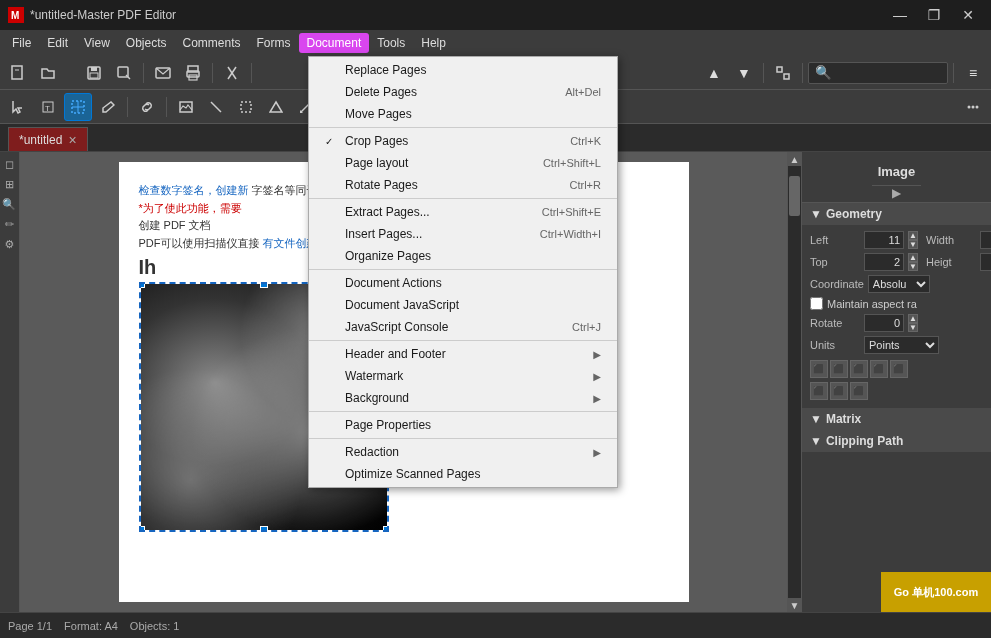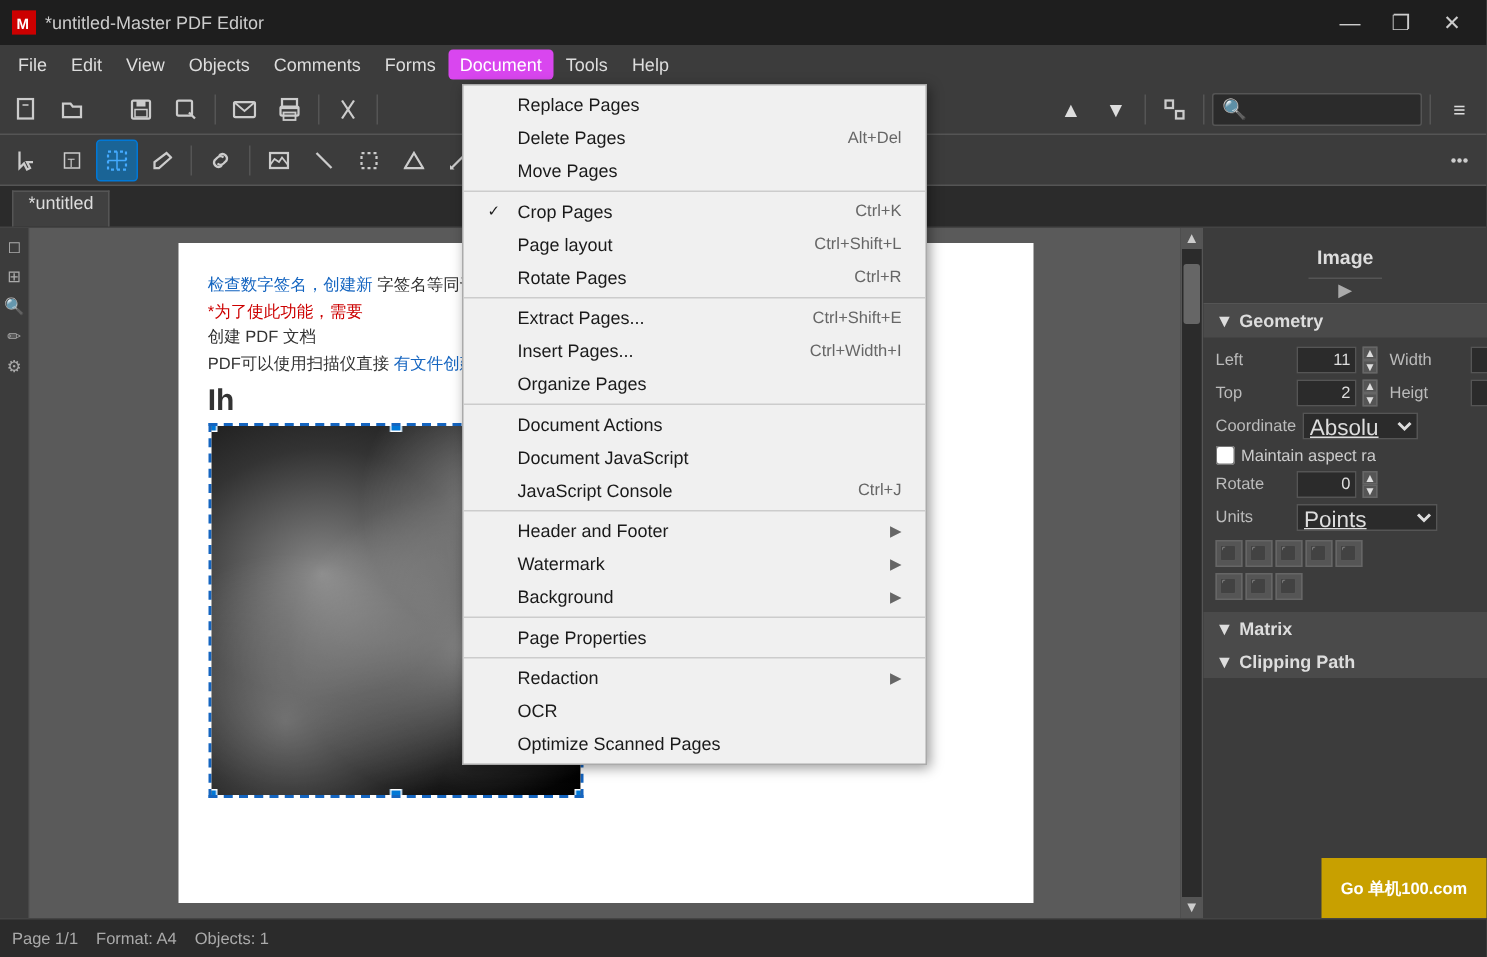--- a/index.html
+++ b/index.html
@@ -89,31 +89,30 @@
     .tab-bar {
       height: 28px;
       background: #2b2b2b;
       display: flex;
       align-items: flex-end;
       padding: 0 8px;
       border-bottom: 1px solid #444;
     }
     .tab {
       height: 24px;
-      background: #404040;
+      background: #7f1d1d;
       border: 1px solid #555;
       border-bottom: none;
       padding: 0 10px;
       display: flex;
       align-items: center;
       color: #ddd;
       font-size: 12px;
       gap: 6px;
       cursor: pointer;
-      flex-direction: column;
     }
     .tab .tab-close { font-size: 14px; color: #aaa; cursor: pointer; }
 
     
     .main-area {
       display: flex;
       height: calc(638px - 30px - 26px - 34px - 34px - 28px - 26px);
       position: relative;
     }
 
@@ -241,22 +240,21 @@
       color: #ddd;
       font-size: 11px;
       padding: 0 3px;
       text-align: right;
     }
     .panel-select {
       height: 18px;
       background: #2b2b2b;
       border: 1px solid #555;
       color: #ddd;
-      font-size: 15px;
-      text-decoration: underline;
+      font-size: 11px;
     }
     .stepper-btn {
       width: 10px;
       height: 9px;
       background: #555;
       border: 1px solid #666;
       color: #ddd;
       font-size: 8px;
       cursor: pointer;
       display: flex; align-items: center; justify-content: center;
@@ -826,19 +824,15 @@
     <span>Page Properties</span>
   </div>
   <div class="menu-separator"></div>
   <div class="menu-entry">
     <span class="check-area"></span>
     <span>Redaction</span>
     <span class="submenu-arrow">▶</span>
   </div>
   <div class="menu-entry">
     <span class="check-area"></span>
-    <span>OCR</span>
-  </div>
-  <div class="menu-entry">
-    <span class="check-area"></span>
     <span>Optimize Scanned Pages</span>
   </div>
 </div>
 
 </body></html>

